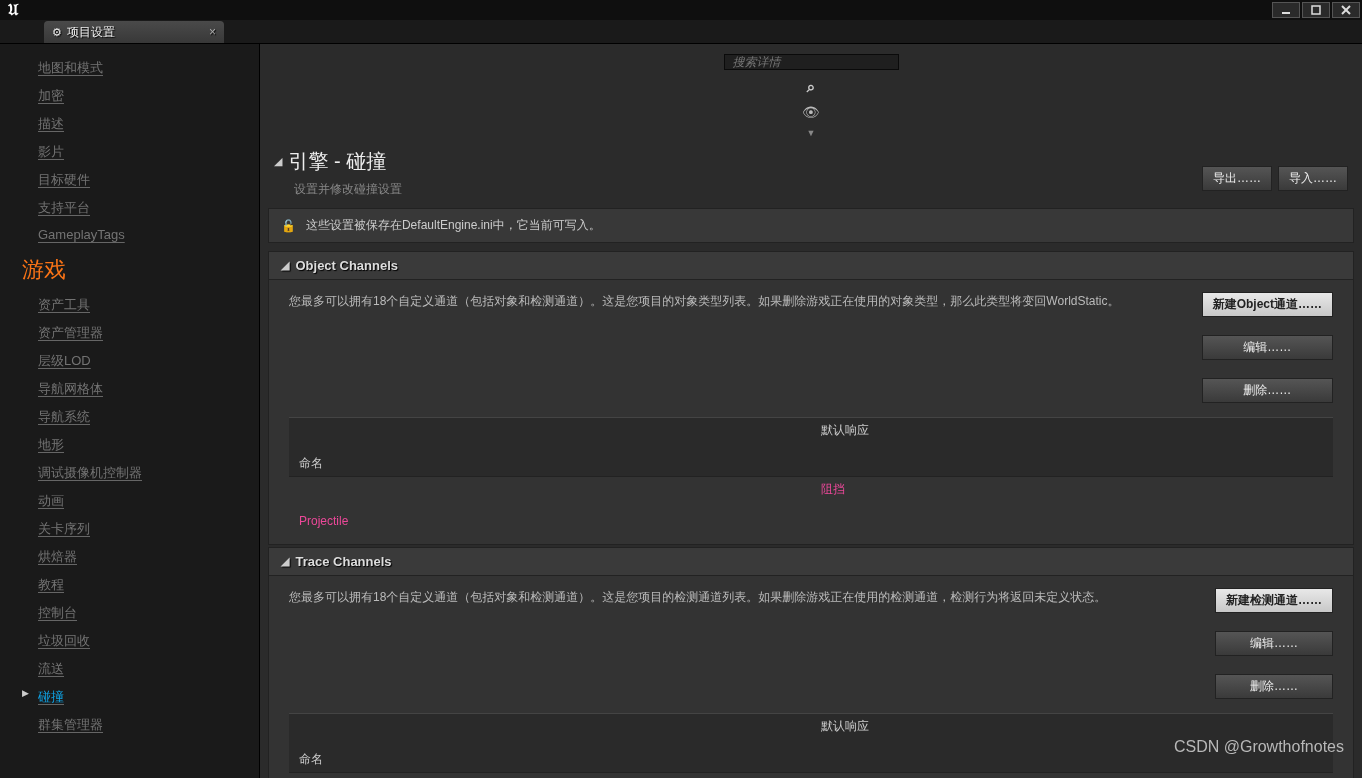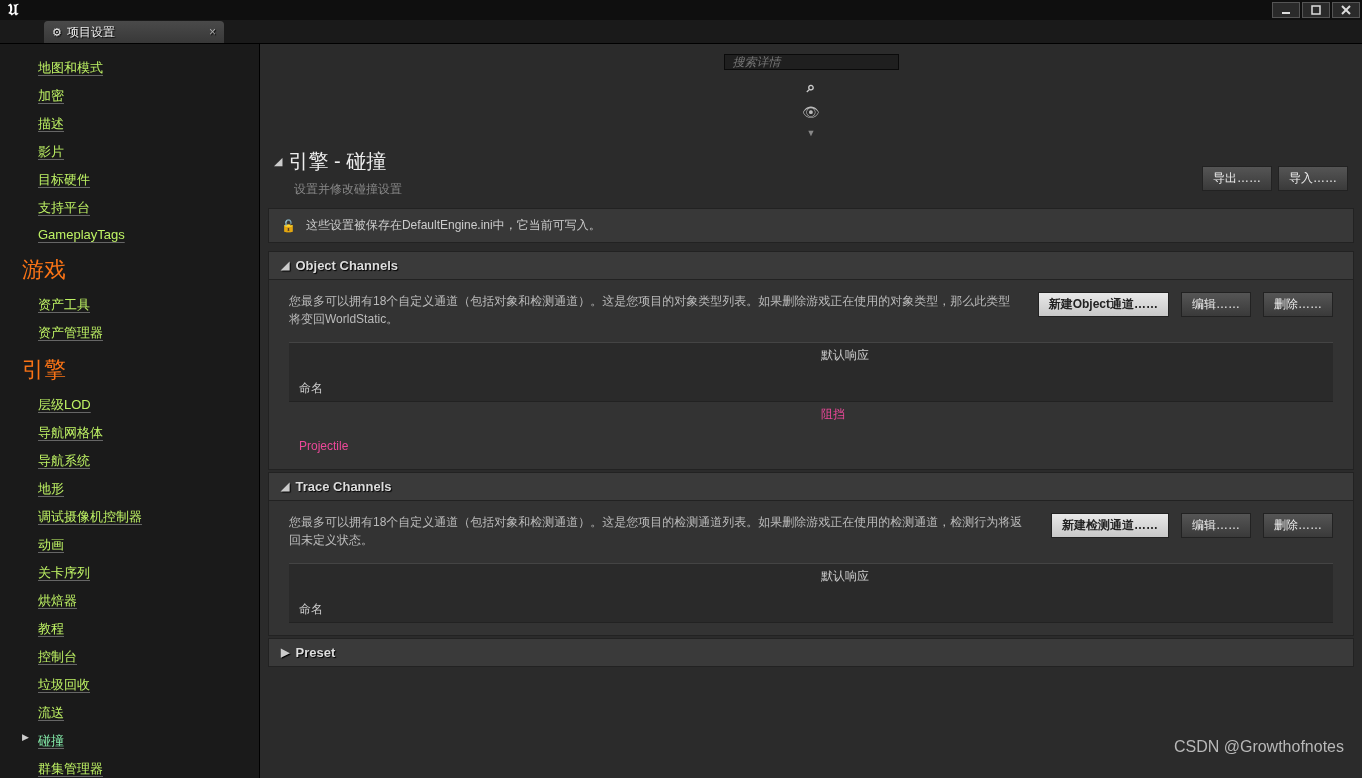--- a/index.html
+++ b/index.html
@@ -16,23 +16,23 @@
 
 .tabbar { height: 24px; background: #1a1a1a; display: flex; align-items: flex-end; padding-left: 44px; border-bottom: 1px solid #000; }
 .tab { height: 22px; background: linear-gradient(#4a4a4a,#383838); border-radius: 4px 4px 0 0; padding: 0 30px 0 8px; display: flex; align-items: center; gap: 5px; font-size: 12px; color: #eee; position: relative; min-width: 180px; text-shadow: 1px 1px 1px #000; }
 .tab .gear { color: #eee; font-size: 11px; }
 .tab .close { position: absolute; right: 8px; color: #aaa; font-size: 12px; }
 
 
 .main { display: flex; height: calc(100% - 44px); }
 .sidebar { width: 260px; background: #1a1a1a; border-right: 1px solid #000; overflow-y: auto; padding: 10px 0 10px 0; }
 .category { font-size: 22px; color: #f97316; padding: 8px 22px 6px; }
-.nav-item { font-size: 13px; color: #bef264; padding: 5px 0 5px 38px; cursor: pointer; position: relative; text-decoration: underline; text-decoration-color: #666; text-underline-offset: 3px; }
+.nav-item { font-size: 13px; color: #737373; padding: 5px 0 5px 38px; cursor: pointer; position: relative; text-decoration: underline; text-decoration-color: #666; text-underline-offset: 3px; }
 .nav-item.selected::before { content: "▶"; position: absolute; left: 22px; font-size: 9px; color: #ccc; }
-.nav-item.selected { color: #86efac; }
+.nav-item.selected { color: #0ea5e9; }
 
 .content { flex: 1; background: #2b2b2b; overflow-y: auto; padding: 0; }
 .search-row { display: flex; align-items: center; padding: 10px 14px 6px; gap: 8px; flex-direction: column; }
 .search-box { flex: 1; height: 22px; background: #1f1f1f; border: 1px solid #0a0a0a; padding: 0 8px; color: #888; font-size: 12px; font-style: italic; }
 .search-icon { color: #ccc; font-size: 15px; font-weight: bold; }
 .eye-icon { color: #bbb; font-size: 14px; }
 .down-caret { color: #888; font-size: 9px; }
 
 .page-header { padding: 4px 14px 10px; display: flex; justify-content: space-between; align-items: flex-start; }
 .page-title-row { display: flex; align-items: center; gap: 6px; }
@@ -44,21 +44,21 @@
 .btn.light { background: linear-gradient(#e8e8e8,#c8c8c8); color: #222; font-weight: bold; }
 
 .info-bar { margin: 0 8px 8px; background: #383838; border: 1px solid #222; padding: 8px 12px; display: flex; align-items: center; gap: 10px; font-size: 12px; color: #ccc; }
 .lock-icon { color: #999; }
 
 .section { margin: 0 8px 2px; }
 .section-header { background: #3a3a3a; border: 1px solid #222; padding: 6px 12px; font-size: 13px; color: #ddd; font-weight: bold; display: flex; align-items: center; gap: 6px; text-shadow: 1px 1px 1px #000; }
 .section-body { background: #333; border: 1px solid #222; border-top: none; padding: 12px 20px; }
 .section-desc-row { display: flex; justify-content: flex-end; align-items: flex-start; gap: 20px; }
 .section-desc { font-size: 12px; color: #bbb; line-height: 1.5; flex: 1; }
-.section-btns { display: flex; gap: 12px; }
+.section-btns { display: flex; gap: 18px; flex-direction: column; }
 
 .table { margin-top: 14px; }
 .table-header { display: flex; background: #2a2a2a; border-top: 1px solid #444; border-bottom: 1px solid #222; }
 .table-header > div { padding: 4px 10px; font-size: 12px; color: #ccc; }
 .col-name { flex: 1; margin-top: 33px; }
 .col-resp { flex: 1; }
 .table-row { display: flex; }
 .table-row > div { padding: 4px 10px; font-size: 12px; color: #ec4899; }
 
 .watermark { position: absolute; right: 18px; bottom: 22px; color: #b8b8b8; font-size: 16px; font-family: Arial, sans-serif; pointer-events: none; }
@@ -112,21 +112,20 @@
         <div class="nav-item">影片</div>
         <div class="nav-item">目标硬件</div>
         <div class="nav-item">支持平台</div>
         <div class="nav-item">GameplayTags</div>
       </div>
     <div class="category">游戏</div>
     <div id="sb-game">
         <div class="nav-item">资产工具</div>
         <div class="nav-item">资产管理器</div>
       </div>
-    <div class="category">引擎</div>
     <div id="sb-engine">
         <div class="nav-item">层级LOD</div>
         <div class="nav-item">导航网格体</div>
         <div class="nav-item">导航系统</div>
         <div class="nav-item">地形</div>
         <div class="nav-item">调试摄像机控制器</div>
         <div class="nav-item">动画</div>
         <div class="nav-item">关卡序列</div>
         <div class="nav-item">烘焙器</div>
         <div class="nav-item">教程</div>

